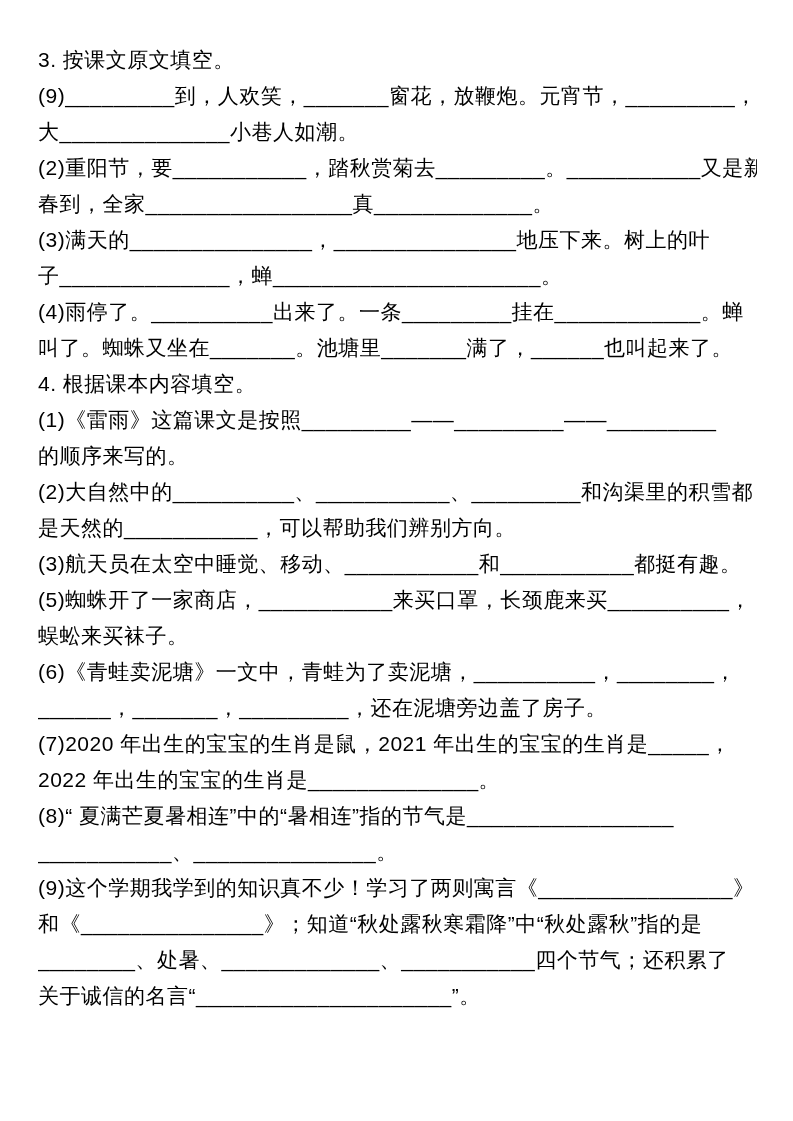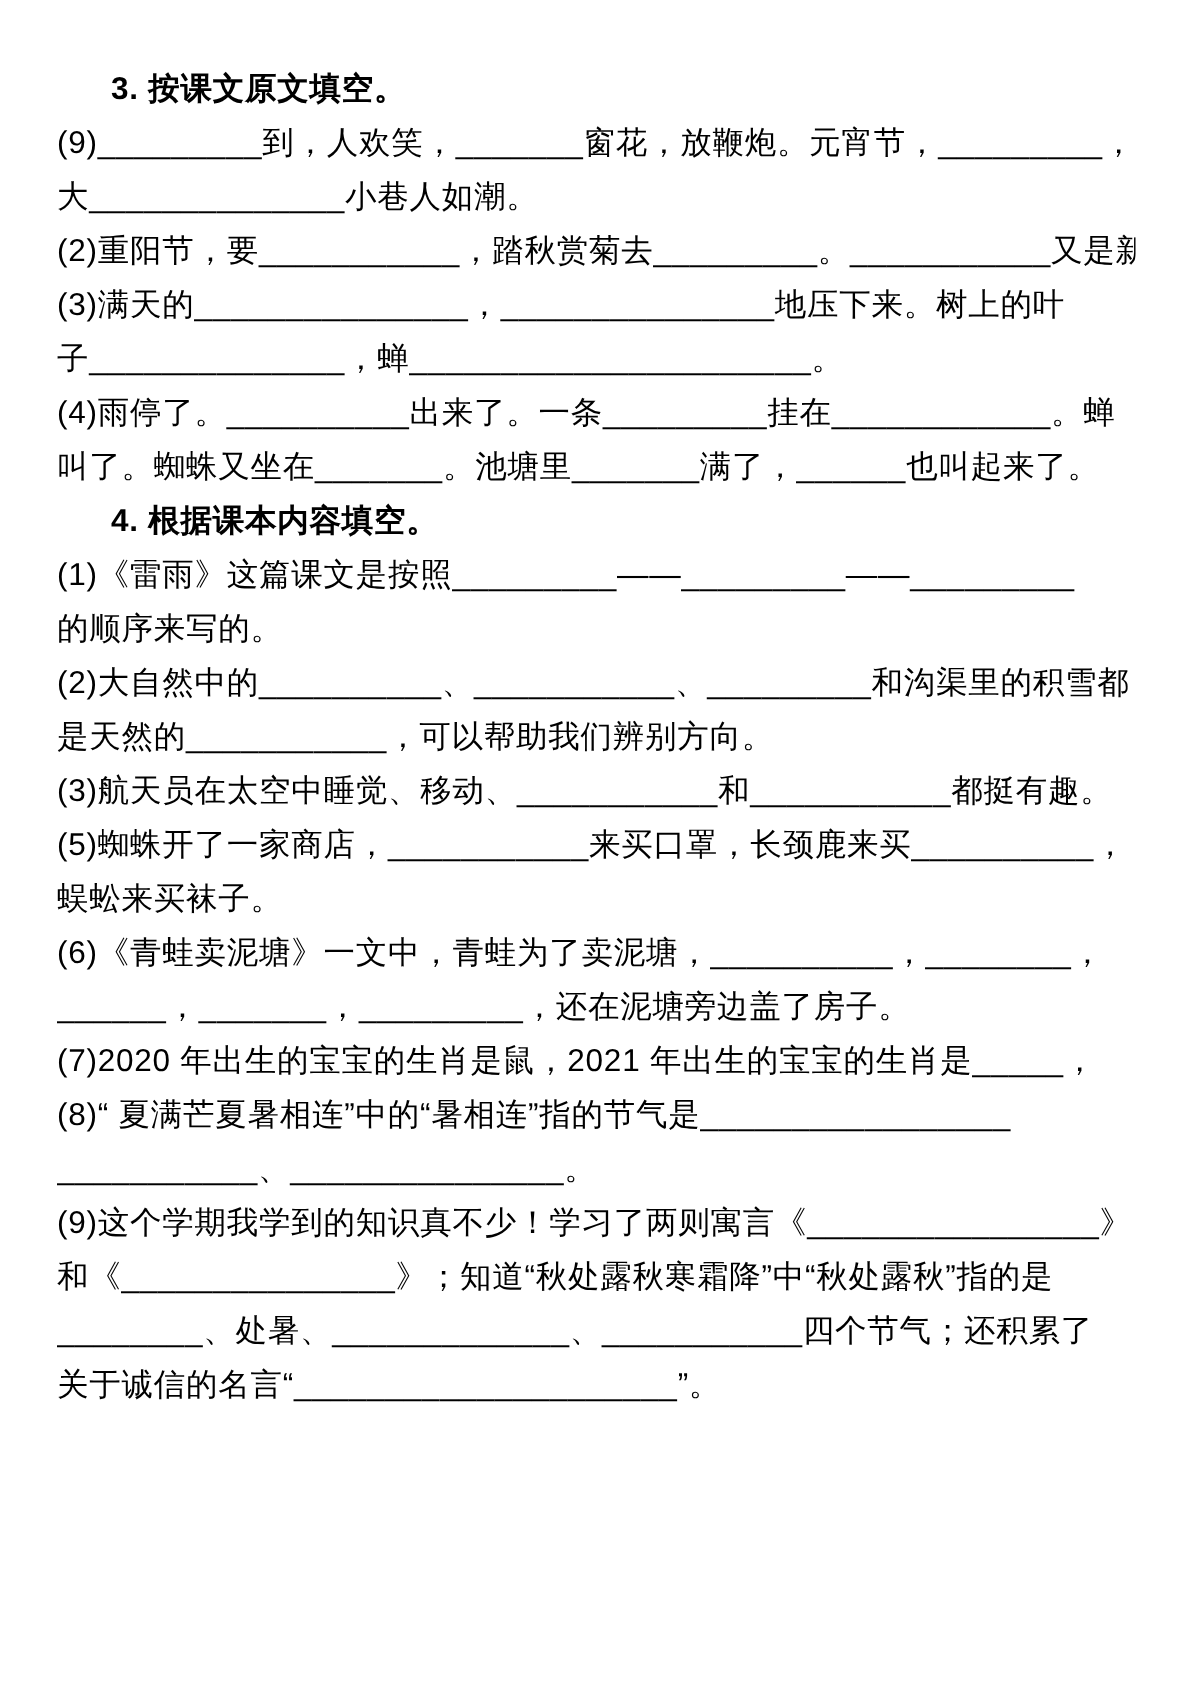--- a/index.html
+++ b/index.html
@@ -19,49 +19,50 @@
     line-height: 36px;
     font-weight: 500;
     letter-spacing: 0.5px;
   }
   .line {
     height: 36px;
     white-space: nowrap;
     overflow: hidden;
   }
   .heading {
-    font-weight: 700;
-    margin-left: 36px;
+    font-weight: 400;
   }
 </style>
 </head>
 <body>
 
 <div class="page">
 
   <div class="line heading">3. 按课文原文填空。</div>
   <div class="line">(9)_________到，人欢笑，_______窗花，放鞭炮。元宵节，_________，</div>
   <div class="line">大______________小巷人如潮。</div>
   <div class="line">(2)重阳节，要___________，踏秋赏菊去_________。___________又是新</div>
+  <div class="line">春到，全家_________________真_____________。</div>
   <div class="line">(3)满天的_______________，_______________地压下来。树上的叶</div>
   <div class="line">子______________，蝉______________________。</div>
   <div class="line">(4)雨停了。__________出来了。一条_________挂在____________。蝉</div>
   <div class="line">叫了。蜘蛛又坐在_______。池塘里_______满了，______也叫起来了。</div>
 
   <div class="line heading">4. 根据课本内容填空。</div>
   <div class="line">(1)《雷雨》这篇课文是按照_________——_________——_________</div>
   <div class="line">的顺序来写的。</div>
   <div class="line">(2)大自然中的__________、___________、_________和沟渠里的积雪都</div>
   <div class="line">是天然的___________，可以帮助我们辨别方向。</div>
   <div class="line">(3)航天员在太空中睡觉、移动、___________和___________都挺有趣。</div>
   <div class="line">(5)蜘蛛开了一家商店，___________来买口罩，长颈鹿来买__________，</div>
   <div class="line">蜈蚣来买袜子。</div>
   <div class="line">(6)《青蛙卖泥塘》一文中，青蛙为了卖泥塘，__________，________，</div>
   <div class="line">______，_______，_________，还在泥塘旁边盖了房子。</div>
   <div class="line">(7)2020 年出生的宝宝的生肖是鼠，2021 年出生的宝宝的生肖是_____，</div>
+  <div class="line">2022 年出生的宝宝的生肖是______________。</div>
   <div class="line">(8)“ 夏满芒夏暑相连”中的“暑相连”指的节气是_________________</div>
   <div class="line">___________、_______________。</div>
   <div class="line">(9)这个学期我学到的知识真不少！学习了两则寓言《________________》</div>
   <div class="line">和《_______________》；知道“秋处露秋寒霜降”中“秋处露秋”指的是</div>
   <div class="line">________、处暑、_____________、___________四个节气；还积累了</div>
   <div class="line">关于诚信的名言“_____________________”。</div>
 
 </div>
 
 </body></html>

